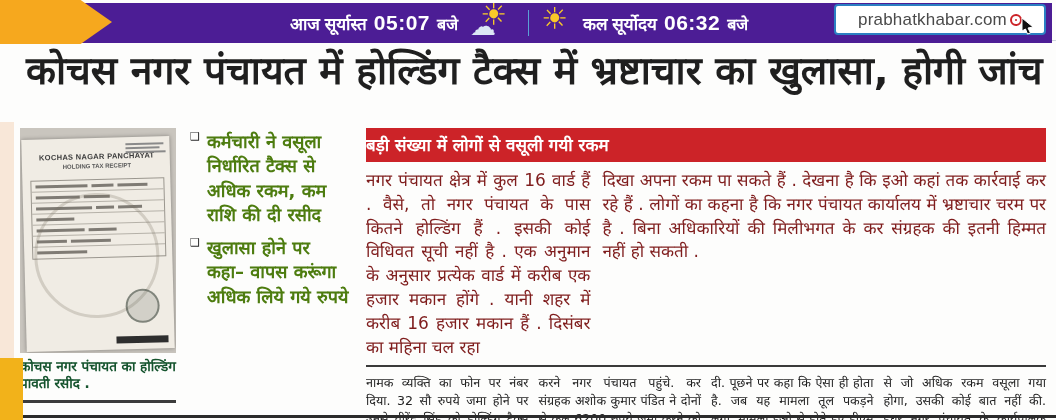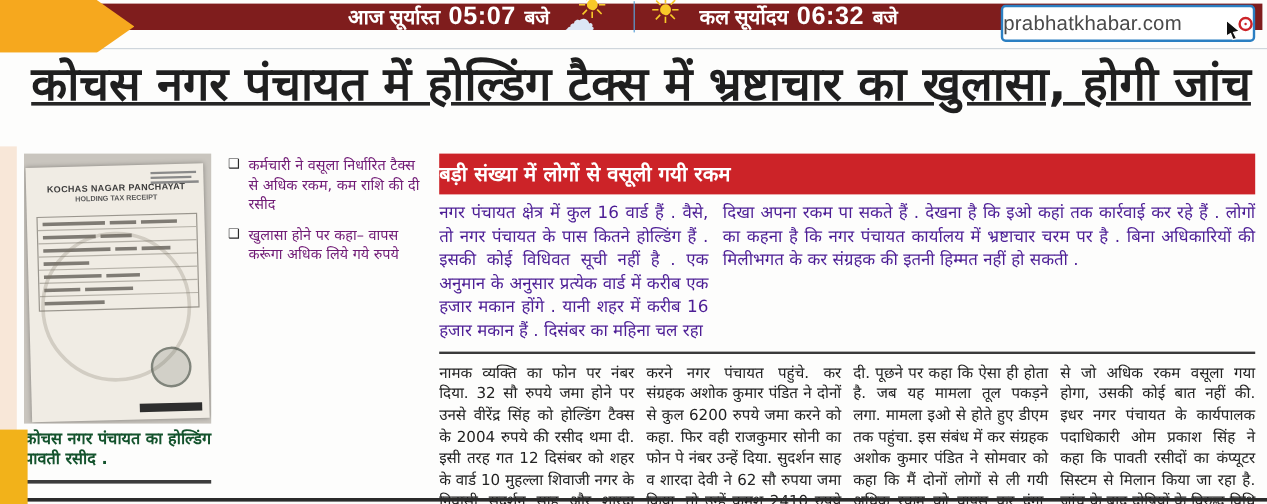--- a/index.html
+++ b/index.html
@@ -5,46 +5,46 @@
   * { margin:0; padding:0; box-sizing:border-box; }
   html,body { background:#e8e8e8; }
   .page {
     position:relative; width:1056px; height:420px; background:#fdfdfc;
     font-family:"Liberation Sans","DejaVu Sans",sans-serif; color:#262626;
     overflow:hidden; margin:0 auto;
   }
   
   .topbar { position:relative; height:40px; }
   .topbar-blue {
-    position:absolute; left:0; right:4px; top:3px; height:22px;
-    background:#7f1d1d; display:flex; align-items:center;text-align:right;
+    position:absolute; left:0; right:4px; top:3px; height:40px;
+    background:#4c1d95; display:flex; align-items:center;text-align:right;
   }
   .ribbon {
     position:absolute; left:0; top:0; width:112px; height:44px; background:#f6a81e;
     clip-path:polygon(0 0,72% 0,100% 50%,72% 100%,0 100%); z-index:3;
   }
   .sun-block { position:relative; width:46px; height:40px; flex:0 0 auto; }
   .glyph-sun { position:absolute; color:#f8c929; font-family:"DejaVu Sans",sans-serif; }
   .glyph-cloud { position:absolute; color:#dce7f5; font-family:"DejaVu Sans",sans-serif; }
   .sunset-text,.sunrise-text { display:flex; align-items:baseline; gap:7px; color:#fff; white-space:nowrap; }
   .wx-label { font-size:17px; font-weight:bold; }
   .wx-time  { font-size:21px; font-weight:bold; letter-spacing:.5px; }
   .wx-suffix{ font-size:16px; font-weight:bold; }
   .vdivider { width:1px; height:26px; background:#5aa0d6; margin:0 10px; }
   .logo-box {
     position:absolute; right:10px; top:4px; width:212px; height:31px; background:#fff;
     border:2px solid #2b7fc2; border-radius:4px; display:flex; align-items:center;
-    justify-content:space-between; gap:3px; z-index:4;
+    justify-content:center; gap:3px; z-index:4;
   }
   .logo-text { font-size:17px; color:#4a4a4a; letter-spacing:.2px; }
   .logo-ring { width:12px; height:12px; border:2px solid #cc2328; border-radius:50%; position:relative; }
   .logo-ring::after{ content:""; position:absolute; left:3px; top:3px; width:2px; height:2px; background:#cc2328; border-radius:50%; }
   .logo-cursor { position:absolute; right:8px; bottom:-6px; }
   
-  .headline-wrap { border-top:1px solid #cfd6dc; padding:7px 18px 6px 26px;text-decoration:underline; }
+  .headline-wrap { border-top:1px solid #cfd6dc; padding:7px 18px 6px 26px; }
   .headline {
     font-size:39px; font-weight:800; color:#1f1f1f; line-height:1.2;
     font-family:"DejaVu Sans","Liberation Sans",sans-serif; white-space:nowrap;
   }
   
   .content { position:absolute; left:0; top:122px; right:0; bottom:0; display:flex; }
   .left-strip { width:14px; background:#f8e7d8; position:relative; flex:0 0 auto; }
   .orange-block { position:absolute; left:0; bottom:0; width:23px; height:62px; background:#f2b21a; z-index:2; }
   .photo-col { width:166px; flex:0 0 auto; padding:6px 4px 0 6px; }
   
@@ -66,33 +66,33 @@
   }
   .stamp { position:absolute; right:14px; bottom:26px; width:34px; height:34px; border:2px solid rgba(60,70,60,.55);
     border-radius:50%; background:rgba(90,100,90,.2); }
   .receipt-blackbar { position:absolute; right:6px; bottom:6px; width:52px; height:7px; background:#2e2e2e; }
   .photo-caption { font-size:13.5px; font-weight:bold; color:#14532d; line-height:1.25; margin-top:5px;
     font-family:"DejaVu Sans",sans-serif; }
   .photo-rule { height:3px; background:#3c3c3c; margin-top:8px; }
   
   .col1 { width:178px; flex:0 0 auto; padding:8px 6px 0 10px; }
   .bullets { list-style:none; }
-  .bullets li { position:relative; padding-left:17px; font-size:12px; font-weight:normal; line-height:1.35;
-    margin-bottom:9px; color:#701a75; font-family:"DejaVu Sans",sans-serif; }
+  .bullets li { position:relative; padding-left:17px; font-size:18px; font-weight:bold; line-height:1.35;
+    margin-bottom:9px; color:#4d7c0f; font-family:"DejaVu Sans",sans-serif; }
   .bullets li::before { content:"❑"; position:absolute; left:0; top:0; font-size:11px; color:#2a2a2a; }
   .dateline { text-align:center; font-size:13.5px; font-weight:bold; text-decoration:underline;
     margin:6px 0 9px 0; color:#111; font-family:"DejaVu Sans",sans-serif; }
   .lead-para { font-size:12.6px; line-height:1.42; text-align:justify; color:#232323;
     font-family:"DejaVu Sans",sans-serif; }
   
   .right-zone { flex:1; padding:6px 10px 0 8px; display:flex; flex-direction:column; }
   .red-header { background:#cc2328; color:#fff; text-align:left; font-weight:bold; font-size:17px;
     padding:5px 0 6px 0; font-family:"DejaVu Sans",sans-serif; }
   .mid-band { display:flex; gap:12px; padding-top:7px; border-bottom:2px solid #3a3a3a; padding-bottom:6px; }
-  .mid-col { font-size:14px; line-height:1.4; text-align:justify; color:#4c1d95; font-family:"DejaVu Sans",sans-serif; }
+  .mid-col { font-size:17px; line-height:1.4; text-align:justify; color:#7f1d1d; font-family:"DejaVu Sans",sans-serif; }
   .mid-col.c0 { flex:0 0 33%; }
   .mid-col.c1 { flex:0 0 38%; }
   .mid-col.c2 { flex:1; }
   .bot-band { display:flex; gap:10px; padding-top:7px; flex:1; }
   .bot-col { flex:1; font-size:12.6px; line-height:1.42; text-align:justify; color:#232323;
     font-family:"DejaVu Sans",sans-serif; }
   .bottom-rule { position:absolute; left:14px; right:0; bottom:2px; height:3px; background:#2b2b2b; z-index:1; }
 </style>
 </head>
 <body>

